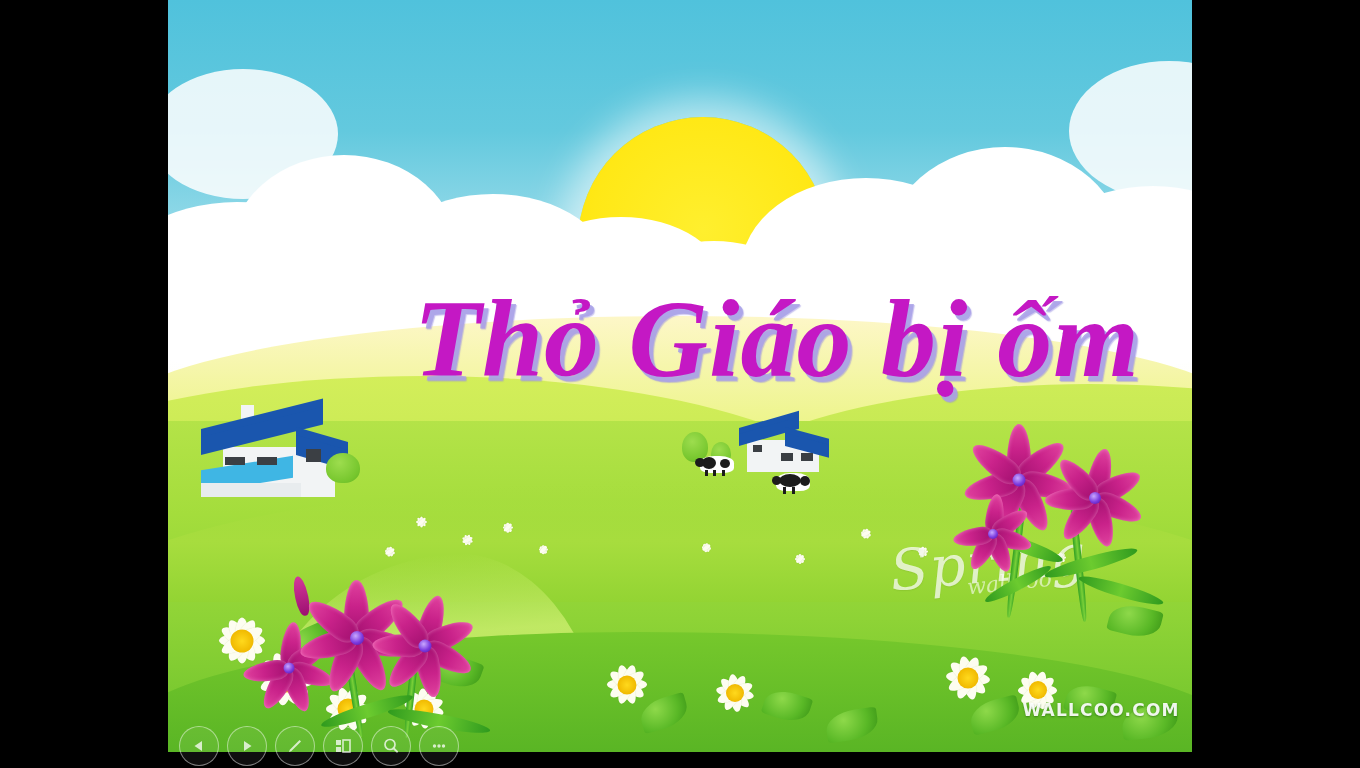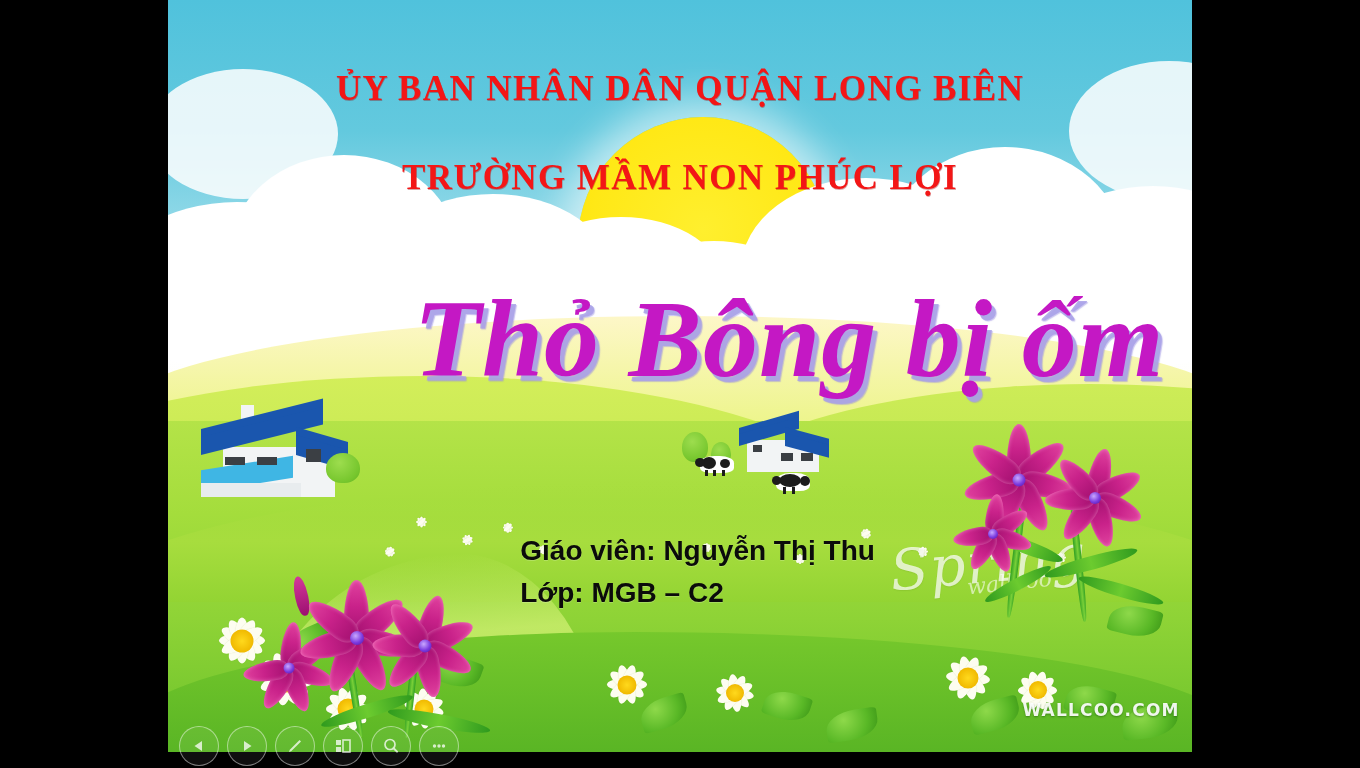--- a/index.html
+++ b/index.html
@@ -688,32 +688,24 @@
         <div class="pet" style="width:39px;height:13px;margin:-6.5px 0 0 -19.5px;transform:rotate(144deg);"></div>
         <div class="core" style="width:18px;height:18px;"></div>
       </div>
       <div class="bigleaf" style="left:44px; top:76px; width:50px; height:30px; transform:rotate(-14deg);"></div>
       <div class="bigleaf" style="left:140px; top:62px; width:48px; height:30px; transform:rotate(16deg);"></div>
       <div class="bigleaf" style="left:196px; top:82px; width:56px; height:32px; transform:rotate(-6deg);"></div>
     </div>
 
     <div class="watermark">WALLCOO.COM</div>
 
-    <div class="org-header">
-      <span class="line">ỦY BAN NHÂN DÂN QUẬN LONG BIÊN</span>
-      <span class="line">TRƯỜNG MẦM NON PHÚC LỢI</span>
-    </div>
-
-
-    <div class="poem-title">Thỏ Bông bị ốm</div>
-
-    <div class="credits">
-      <div>Giáo viên: Nguyễn Thị Thu</div>
-      <div>Lớp: MGB – C2</div>
-    </div>
+
+
+    <div class="poem-title">Thỏ Giáo bị ốm</div>
+
 
   </div>
 
   <div id="bottom-black"></div>
 
   <div id="toolbar">
 
     <div class="tb-btn">
       <svg width="16" height="16" viewBox="0 0 16 16">
         <polygon points="11,3 11,13 3.5,8" fill="#ffffff"></polygon>

